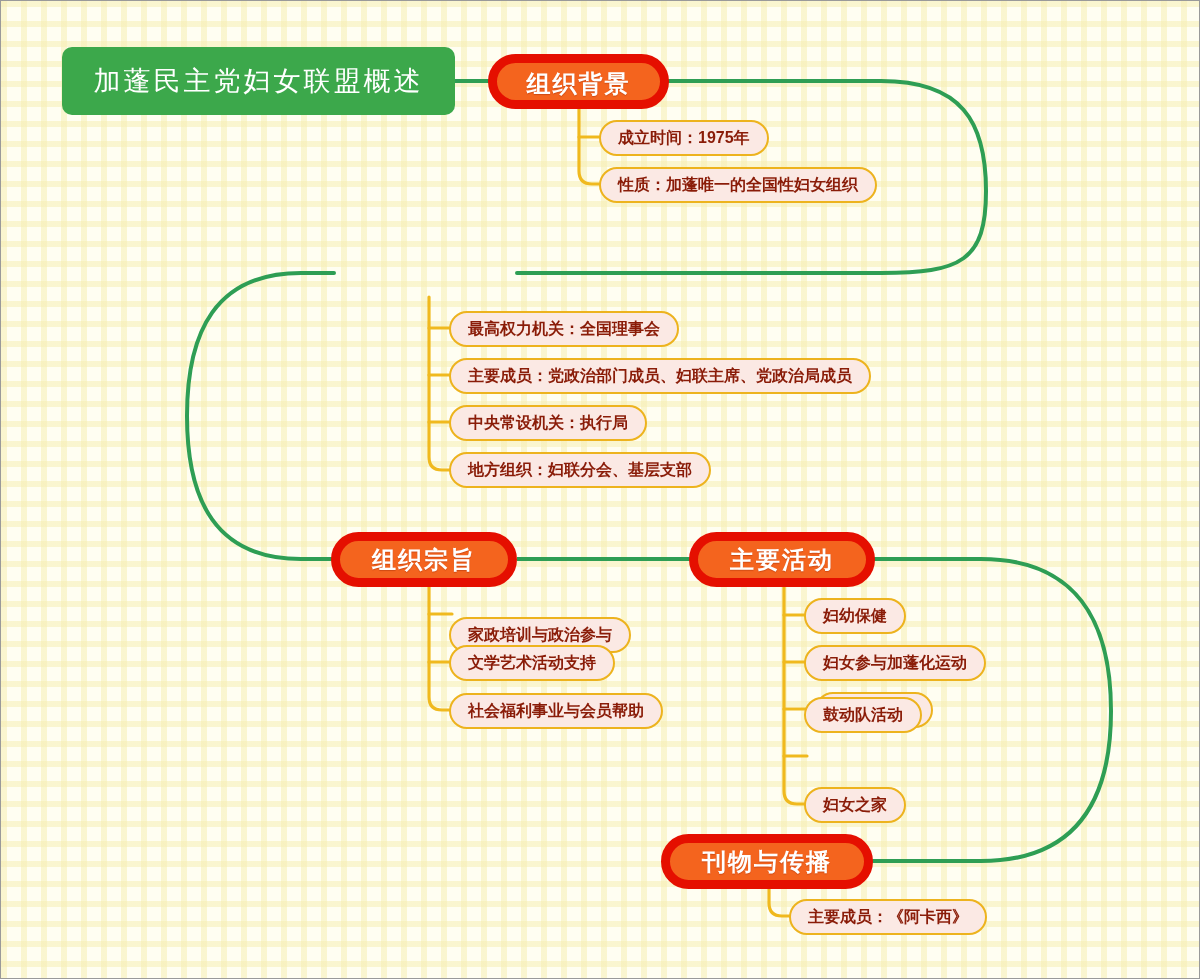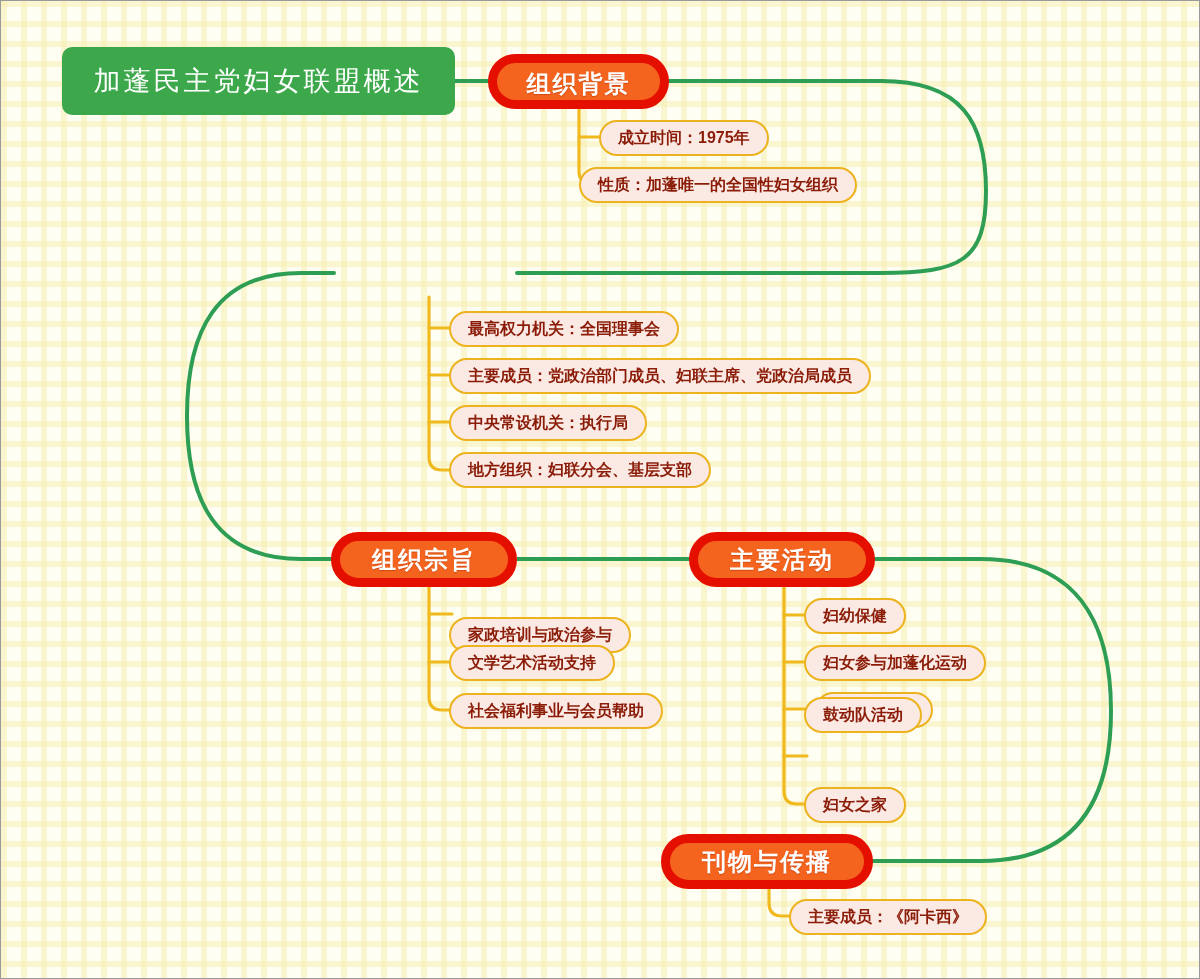--- a/index.html
+++ b/index.html
@@ -137,21 +137,21 @@
     <span>加蓬民主党妇女联盟概述</span>
   </div>
 
   <div class="branch-node" style="left:487px; top:53px; width:181px; height:55px;align-items:flex-end;">
     <span>组织背景</span>
   </div>
 
   <div class="leaf-node" style="left:598px; top:119px;">
     <span>成立时间：1975年</span>
   </div>
-  <div class="leaf-node" style="left:578px; top:166px;">
+  <div class="leaf-node" style="left:598px; top:166px;">
     <span>性质：加蓬唯一的全国性妇女组织</span>
   </div>
 
 
   <div class="leaf-node" style="left:448px; top:310px;">
     <span>最高权力机关：全国理事会</span>
   </div>
   <div class="leaf-node" style="left:448px; top:357px;">
     <span>主要成员：党政治部门成员、妇联主席、党政治局成员</span>
   </div>

